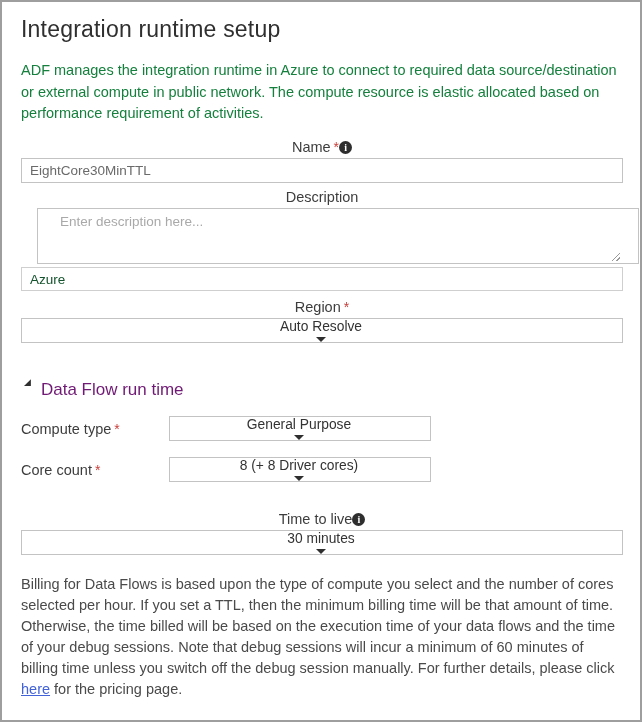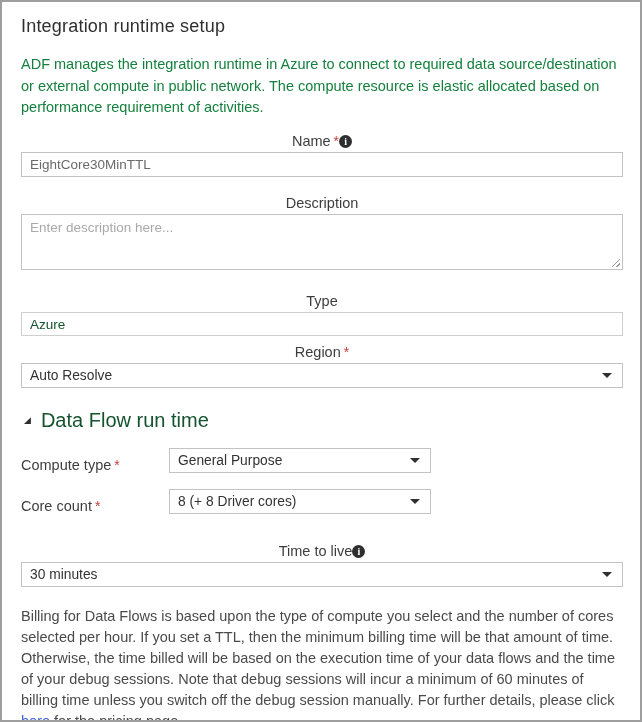--- a/index.html
+++ b/index.html
@@ -8,21 +8,21 @@
     width: 642px;
     height: 722px;
     box-sizing: border-box;
     border: 2px solid #9e9e9e;
     background: #fff;
     font-family: "Liberation Sans", "DejaVu Sans", sans-serif;
     padding: 12px 17px 0 19px;
     overflow: hidden;
   }
   .page-title {
-    font-size: 18px;
+    font-size: 23px;
     font-weight: 400;
     color: #2f2f2f;
     margin: 2px 0 0 0;
     letter-spacing: 0.2px;
   }
   .intro {
     margin-top: 17px;
     font-size: 14.5px;
     line-height: 21.5px;
     color: #15803d;
@@ -60,36 +60,37 @@
     margin-top: 3px;
     border: 1px solid #c3c3c3;
     padding: 8px 8px;
     font-family: "Liberation Sans", sans-serif;
     font-size: 13.5px;
     color: #6a6a6a;
     background: #fff;
     outline: none;
   }
   .mt-name { margin-top: 13px; }
-  .mt-desc { margin-top: 18px; }
+  .mt-desc { margin-top: 6px; }
   .mt-type { margin-top: 23px; }
   .mt-region { margin-top: 8px; }
   .desc-wrap { position: relative; margin-top: 3px; }
   .textarea {
     box-sizing: border-box;
     width: 100%;
     height: 56px;
     border: 1px solid #c3c3c3;
-    padding: 5px 8px;
+    padding: 5px 22px;
     font-family: "Liberation Sans", sans-serif;
     font-size: 13.5px;
     color: #444;
     resize: none;
     outline: none;
     display: block;
+    margin-left: 16px;
   }
   .textarea::placeholder { color: #a9a9a9; }
   .resize-handle {
     position: absolute;
     right: 3px; bottom: 3px;
     width: 9px; height: 9px;
     background: repeating-linear-gradient(-45deg, transparent 0 2px, #9a9a9a 2px 3px);
     clip-path: polygon(100% 0, 100% 100%, 0 100%);
   }
   .disabled-input { color: #14532d; border-color: #cfcfcf; height: 24px; }
@@ -97,20 +98,21 @@
     box-sizing: border-box;
     height: 25px;
     margin-top: 3px;
     border: 1px solid #c3c3c3;
     background: #fff;
     display: flex;
     align-items: center;
     justify-content: space-between;
     padding: 0 10px 0 8px;
     cursor: pointer;
+    flex-direction: column;
   }
   .dropdown .value {
     font-size: 13.8px;
     color: #333;
     white-space: nowrap;
     overflow: hidden;
   }
   .caret {
     width: 0; height: 0;
     border-left: 5px solid transparent;
@@ -123,24 +125,24 @@
     align-items: center;
     margin-top: 21px;
     cursor: pointer;
   }
   .tri-icon {
     font-size: 9px;
     color: #2f2f2f;
     margin: 0 10px 0 3px;
     line-height: 1;
   }
-  .section-title { font-size: 20px; color: #14532d; }
+  .section-title { font-size: 17px; color: #701a75; margin-top: 16px; }
   .inline-row {
     display: flex;
-    align-items: flex-end;
+    align-items: center;
     margin-top: 16px;
   }
   .inline-row .field-label { width: 148px; flex: 0 0 auto; }
   .inline-row .dropdown { width: 262px; margin-top: 0; }
   .mt-ttl { margin-top: 29px; }
   .billing {
     margin-top: 19px;
     font-size: 14.5px;
     line-height: 21px;
     color: #4a4a4a;
@@ -170,23 +172,20 @@
   
   <div class="label-row mt-desc">
     <span class="field-label">Description</span>
   </div>
   <div class="desc-wrap">
     <textarea class="textarea" placeholder="Enter description here..." style=""></textarea>
     <span class="resize-handle"></span>
   </div>
 
   
-  <div class="label-row mt-type">
-    <span class="field-label">Type</span>
-  </div>
   <input class="text-input disabled-input" type="text" readonly="" value="Azure" style="">
 
   
   <div class="label-row mt-region">
     <span class="field-label"><span>Region</span><span class="req">*</span></span>
   </div>
   <div class="dropdown">
     <span class="value">Auto Resolve</span>
     <span class="caret"></span>
   </div>

